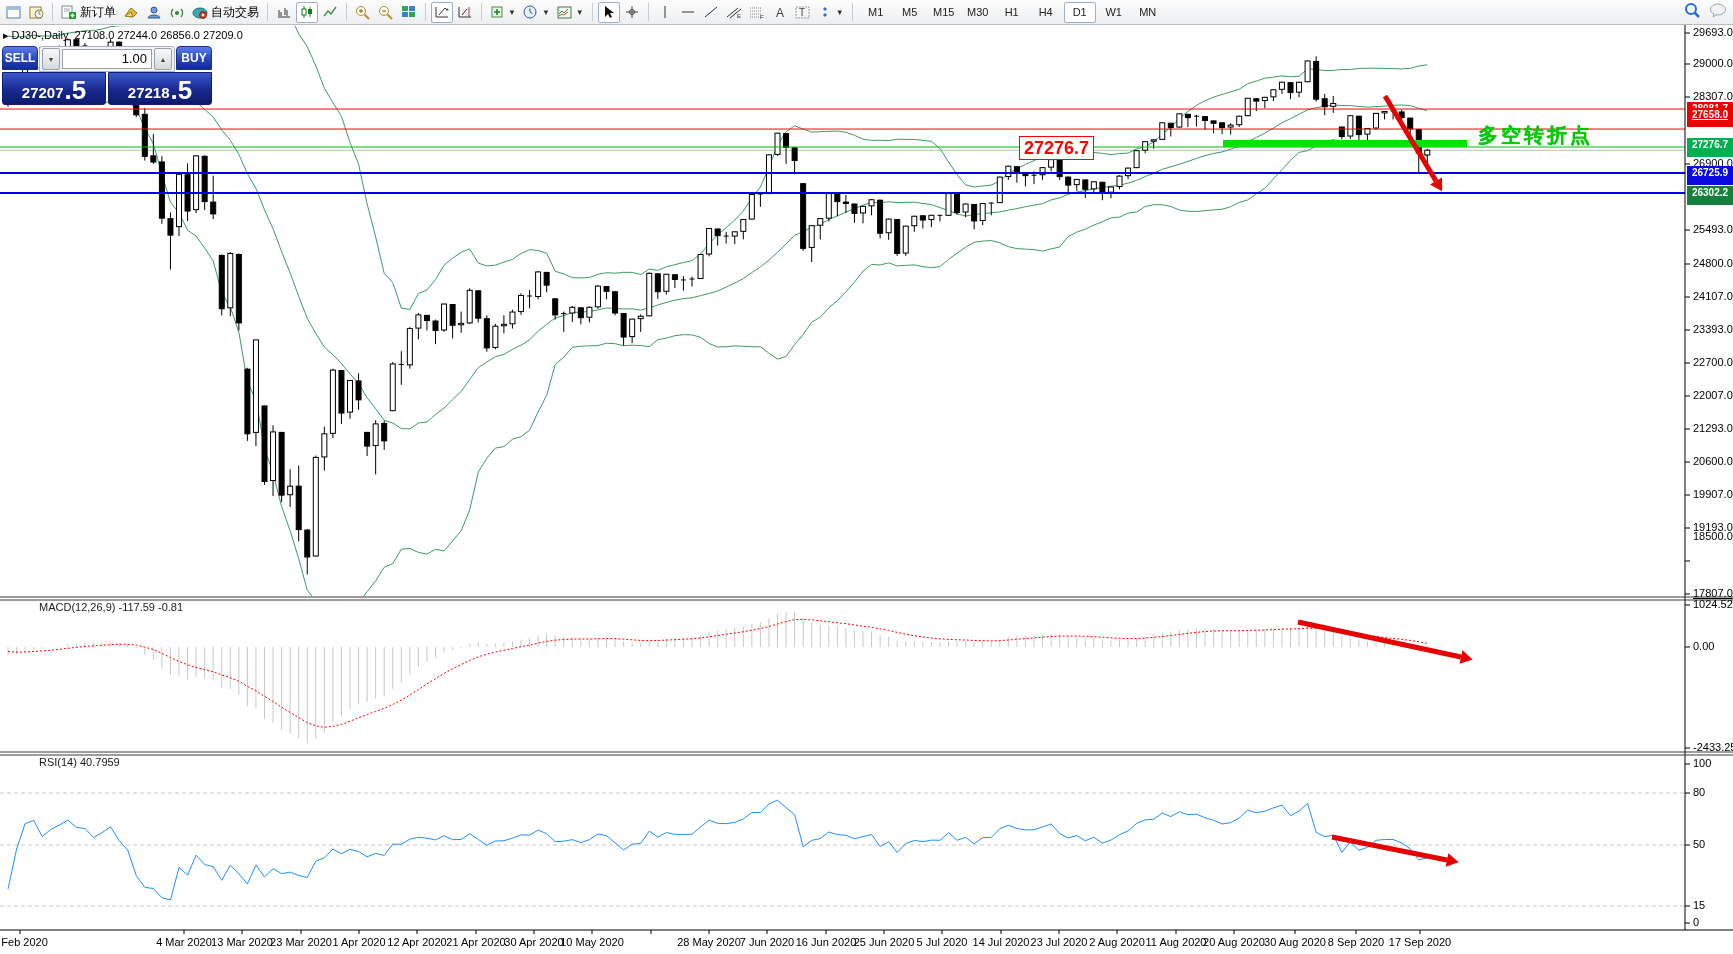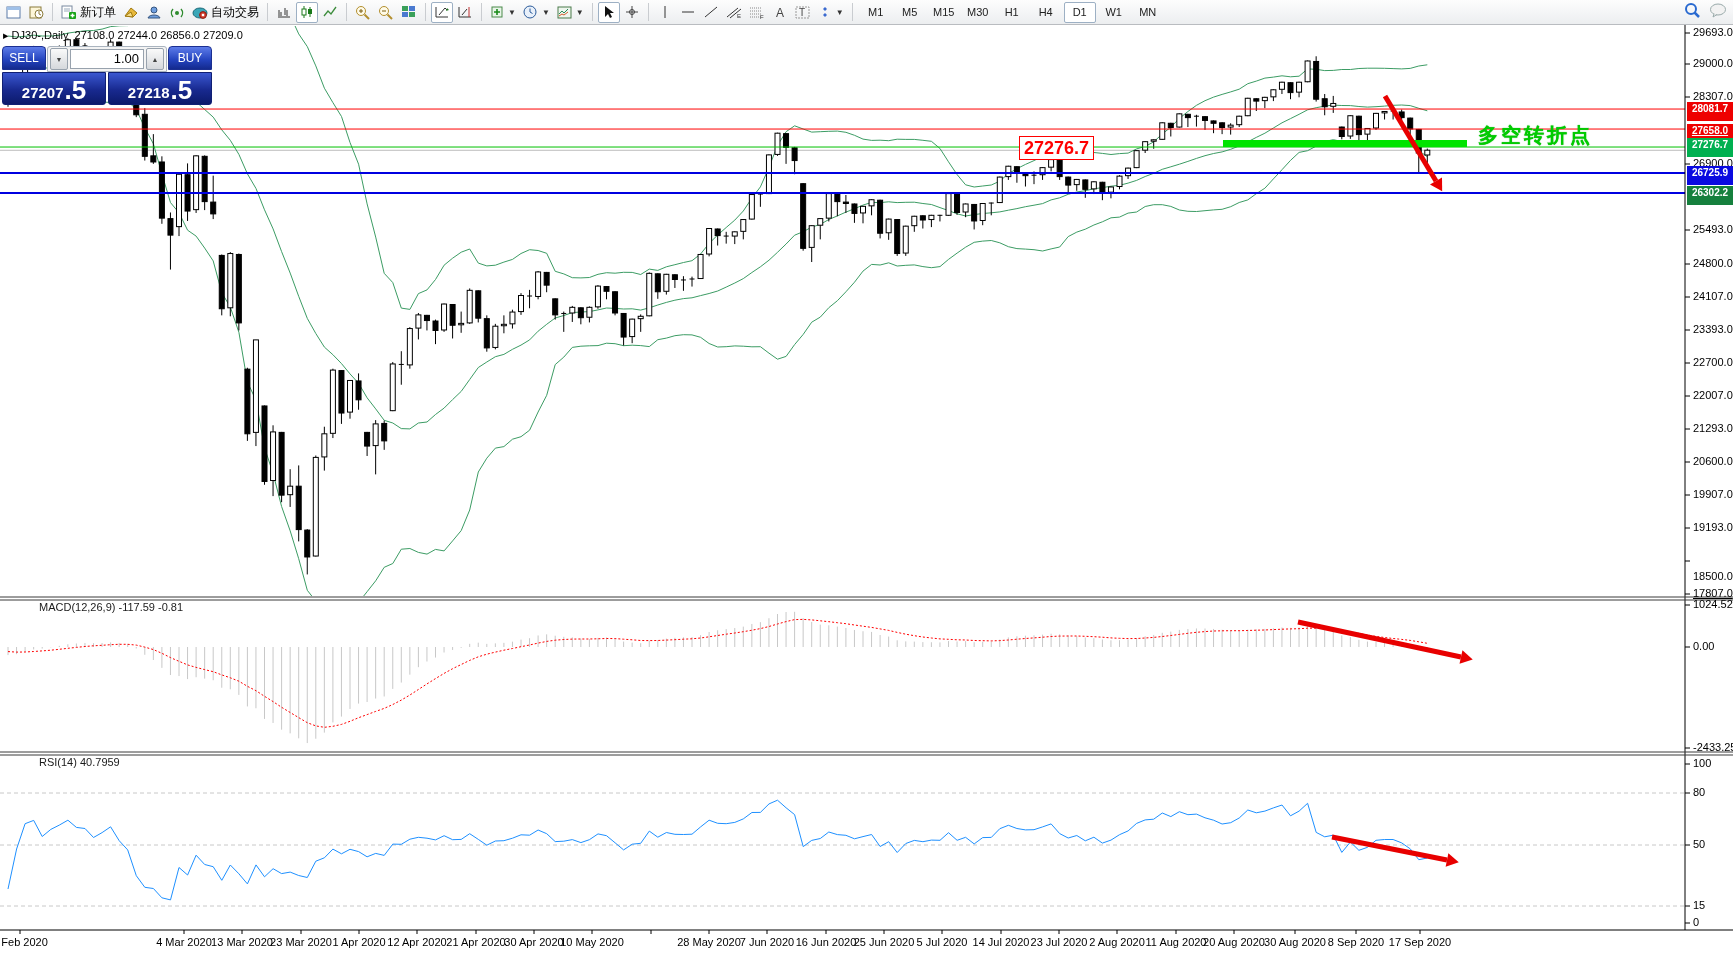--- a/index.html
+++ b/index.html
@@ -29,21 +29,21 @@
   .badge{position:absolute;left:1687px;width:46px;height:19px;color:#fff;
     font-size:10px;font-weight:bold;text-align:center;line-height:13px;pointer-events:none;}
   .ind-label{position:absolute;left:3px;font-size:11px;color:#1a1a1a;pointer-events:none;padding-left:36px;}
   .price-box{position:absolute;border:1px solid #ff0000;color:#ff0000;background:#fff;
     font-size:18px;font-weight:bold;padding:0 4px;line-height:22px;}
   .cn-label{position:absolute;color:#00cc00;font-size:20px;font-weight:bold;letter-spacing:3px;
     text-shadow:0 0 1px #0a0;}
   
   .quote-panel{position:absolute;left:2px;top:46px;width:210px;height:59px;}
   .qp-row-top{position:absolute;left:0;top:0;height:26px;width:210px;display:flex;}
-  .qp-tab{width:44px;height:24px;border-radius:4px 4px 0 0;color:#fff;font-weight:normal;font-size:12px;
+  .qp-tab{width:36px;height:24px;border-radius:4px 4px 0 0;color:#fff;font-weight:bold;font-size:12px;
     display:flex;align-items:center;justify-content:center;
     background:linear-gradient(#5d7ce9,#2342bd 60%,#142a8e);border:1px solid #1b2f91;box-sizing:border-box;}
   .qp-vol{flex:1;height:26px;background:#f3f3f3;border:1px solid #aab4bf;box-sizing:border-box;
     display:flex;align-items:center;border-radius:3px 3px 0 0;margin:0 1px;}
   .qp-spin{width:16px;height:20px;margin:0 2px;background:linear-gradient(#fafafa,#d5d8dc);
     border:1px solid #98a2ad;border-radius:2px;font-size:7px;display:flex;align-items:center;justify-content:center;color:#444;}
   .qp-vol-val{flex:1;height:20px;background:#fff;border:1px solid #98a2ad;box-sizing:border-box;
     font-size:13px;text-align:right;padding:1px 4px 0 0;}
   .qp-prices{position:absolute;left:0;top:26px;width:210px;height:33px;display:flex;gap:2px;}
   .qp-price{flex:1;color:#fff;display:flex;align-items:flex-end;justify-content:center;
@@ -916,21 +916,21 @@
     <div class="tick" style="left: 1693px; top: 223px;">25493.0</div>
     <div class="tick" style="left: 1693px; top: 257px;">24800.0</div>
     <div class="tick" style="left: 1693px; top: 290px;">24107.0</div>
     <div class="tick" style="left: 1693px; top: 323px;">23393.0</div>
     <div class="tick" style="left: 1693px; top: 356px;">22700.0</div>
     <div class="tick" style="left: 1693px; top: 389px;">22007.0</div>
     <div class="tick" style="left: 1693px; top: 422px;">21293.0</div>
     <div class="tick" style="left: 1693px; top: 455px; text-align: right;">20600.0</div>
     <div class="tick" style="left: 1693px; top: 488px;">19907.0</div>
     <div class="tick" style="left: 1693px; top: 521px;">19193.0</div>
-    <div class="tick" style="left: 1693px; top: 570px;">18500.0</div>
+    <div class="tick" style="left: 1693px; top: 530px;">18500.0</div>
     <div class="tick" style="left: 1693px; top: 587px; text-decoration: underline;">17807.0</div>
     <div class="tick" style="left: 1693px; top: 598px;">1024.52</div>
     <div class="tick" style="left: 1693px; top: 640px;">0.00</div>
     <div class="tick" style="left: 1693px; top: 741px;">-2433.25</div>
     <div class="tick" style="left: 1693px; top: 757px;">100</div>
     <div class="tick" style="left: 1693px; top: 786px;">80</div>
     <div class="tick" style="left: 1693px; top: 838px;">50</div>
     <div class="tick" style="left: 1693px; top: 899px;">15</div>
     <div class="tick" style="left: 1693px; top: 916px;">0</div>
     <div class="tick" style="left: 20px; top: 936px; transform: translateX(-50%);">4 Feb 2020</div>
@@ -950,17 +950,17 @@
     <div class="tick" style="left: 942px; top: 936px; transform: translateX(-50%);">5 Jul 2020</div>
     <div class="tick" style="left: 1001px; top: 936px; transform: translateX(-50%);">14 Jul 2020</div>
     <div class="tick" style="left: 1059px; top: 936px; transform: translateX(-50%);">23 Jul 2020</div>
     <div class="tick" style="left: 1117px; top: 936px; transform: translateX(-50%);">2 Aug 2020</div>
     <div class="tick" style="left: 1176px; top: 936px; transform: translateX(-50%);">11 Aug 2020</div>
     <div class="tick" style="left: 1234px; top: 936px; transform: translateX(-50%);">20 Aug 2020</div>
     <div class="tick" style="left: 1295px; top: 936px; transform: translateX(-50%);">30 Aug 2020</div>
     <div class="tick" style="left: 1356px; top: 936px; transform: translateX(-50%);">8 Sep 2020</div>
     <div class="tick" style="left: 1420px; top: 936px; transform: translateX(-50%);">17 Sep 2020</div>
     <div class="badge" style="background: rgb(238, 0, 0); top: 102px;">28081.7</div>
-    <div class="badge" style="background: rgb(238, 0, 0); top: 124px; text-decoration: underline;">27658.0</div>
+    <div class="badge" style="background: rgb(238, 0, 0); top: 108px; text-decoration: underline;">27658.0</div>
     <div class="badge" style="background: rgb(0, 176, 80); top: 138px;">27276.7</div>
     <div class="badge" style="background: rgb(10, 10, 224); top: 166px;">26725.9</div>
     <div class="badge" style="background: #15803d; top: 186px;">26302.2</div>
   </div>
 
 </body></html>

